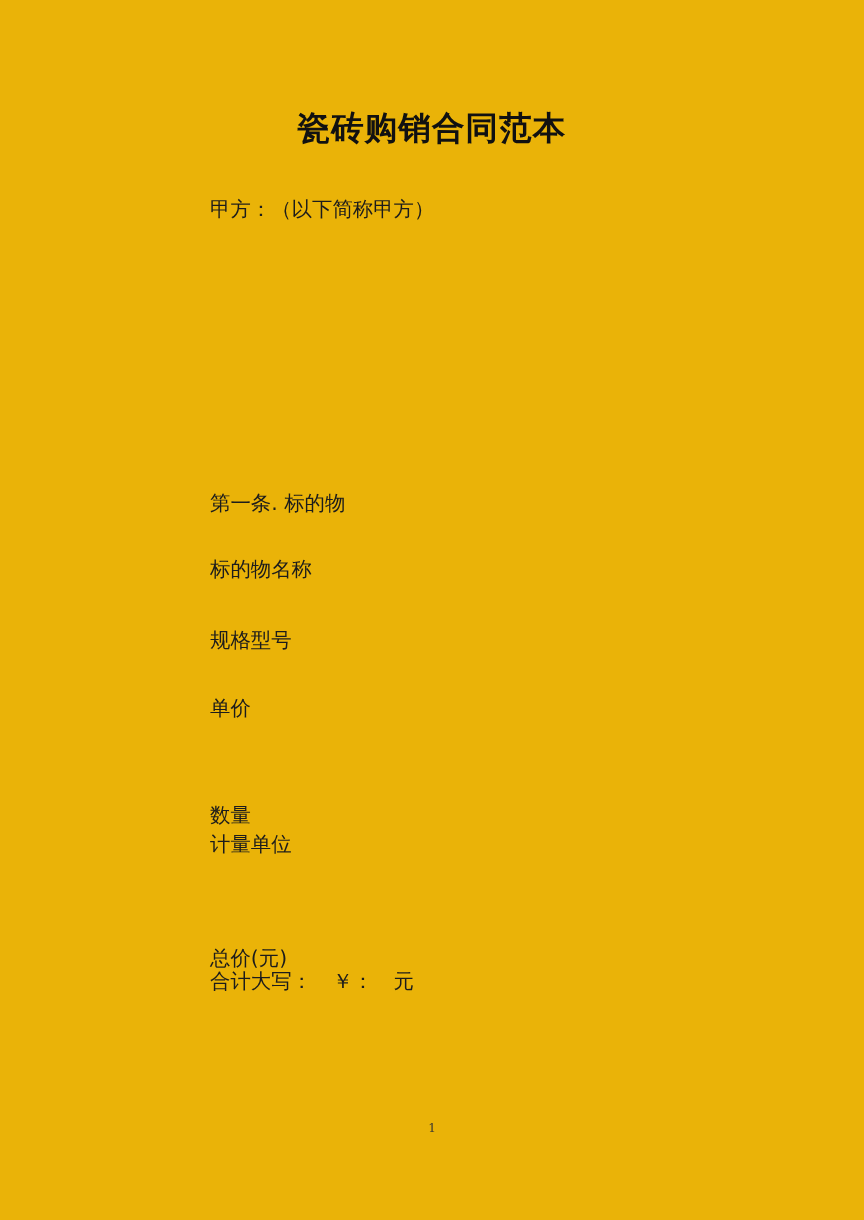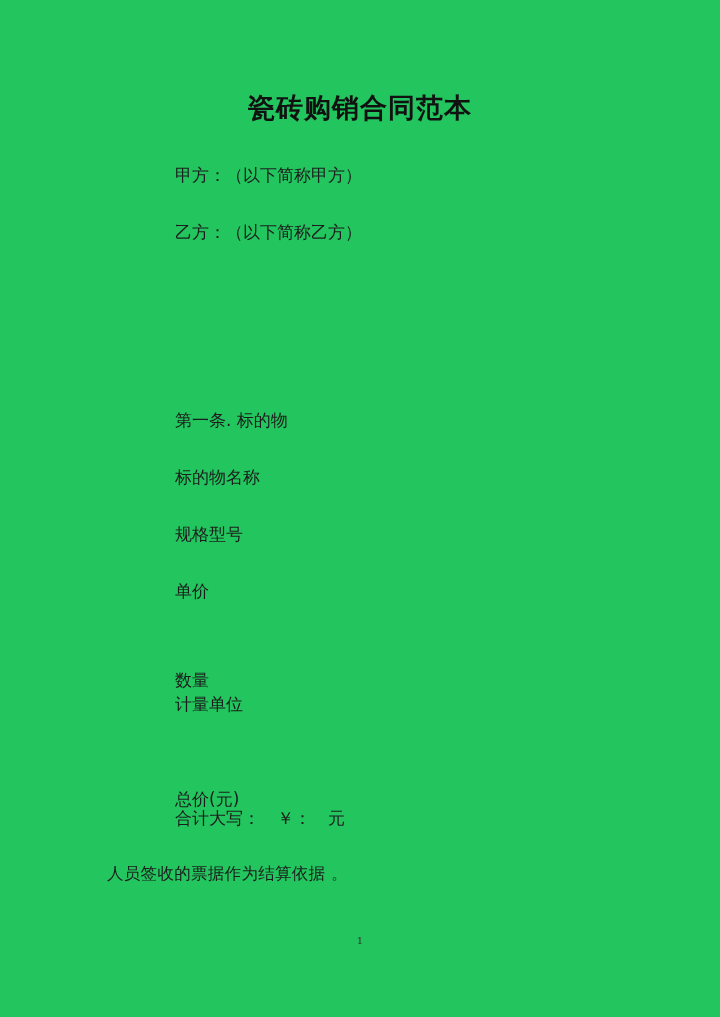--- a/index.html
+++ b/index.html
@@ -13,21 +13,21 @@
       position: relative;
       overflow: hidden;
       font-family: "DejaVu Sans", "Liberation Sans", sans-serif;
       color: #1a1a1a;
     }
     .page {
       position: absolute;
       left: 0; top: 0;
       width: 720px;
       height: 1017px;
-      background: #22c55e;
+      background: #eab308;
     }
     .title {
       position: absolute;
       top: 88px;
       left: 0;
       width: 720px;
       text-align: center;
       font-size: 27px;
       font-weight: bold;
       letter-spacing: 1px;
@@ -71,38 +71,36 @@
   </style>
 </head>
 <body>
 
 <div class="page">
 
   <div class="title">瓷砖购销合同范本</div>
 
   <div class="line" style="top:163px;">甲方：（以下简称甲方）</div>
 
-  <div class="line" style="top:220px;">乙方：（以下简称乙方）</div>
 
 
   <div class="line" style="top:408px;text-align:right;">第一条. 标的物</div>
 
-  <div class="line" style="top:465px;">标的物名称</div>
+  <div class="line" style="top:465px;font-family:Liberation Mono, monospace;">标的物名称</div>
 
   <div class="line" style="top:522px;">规格型号</div>
 
   <div class="line" style="top:579px;">单价</div>
 
   <div class="line" style="top:636px;margin-top:32px;">数量</div>
 
   <div class="line" style="top:692px;">计量单位</div>
 
   <div class="line" style="top:787px;">总价(元)</div>
 
   <div class="line" style="top:806px;">合计大写：　￥：　元</div>
 
   <div class="para-block" style="top:855px;">
-    <span class="row">人员签收的票据作为结算依据 。</span>
   </div>
 
   <div class="page-number">1</div>
 
 </div>
 
 </body></html>

